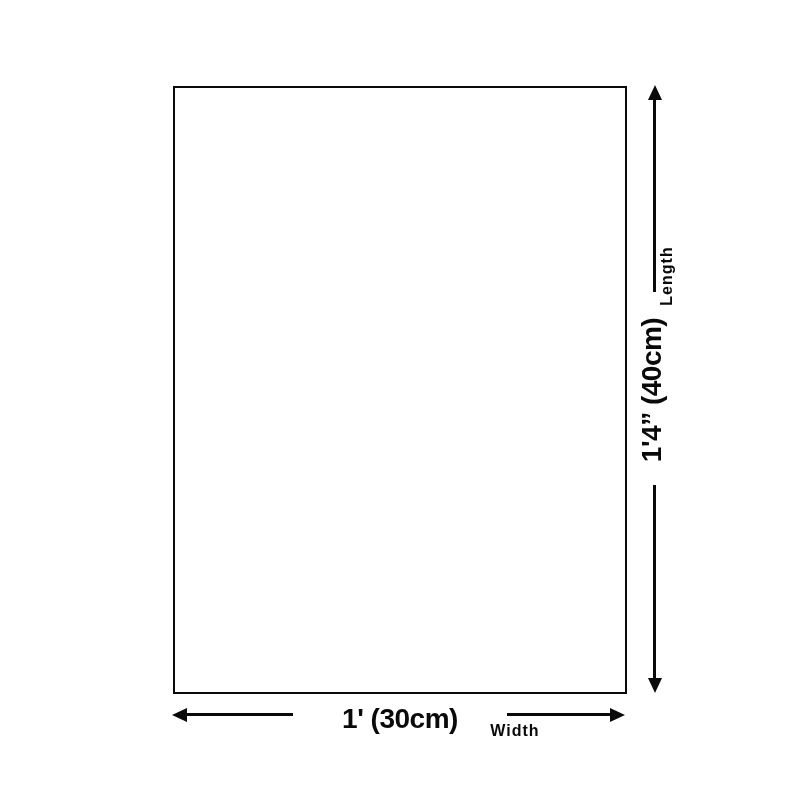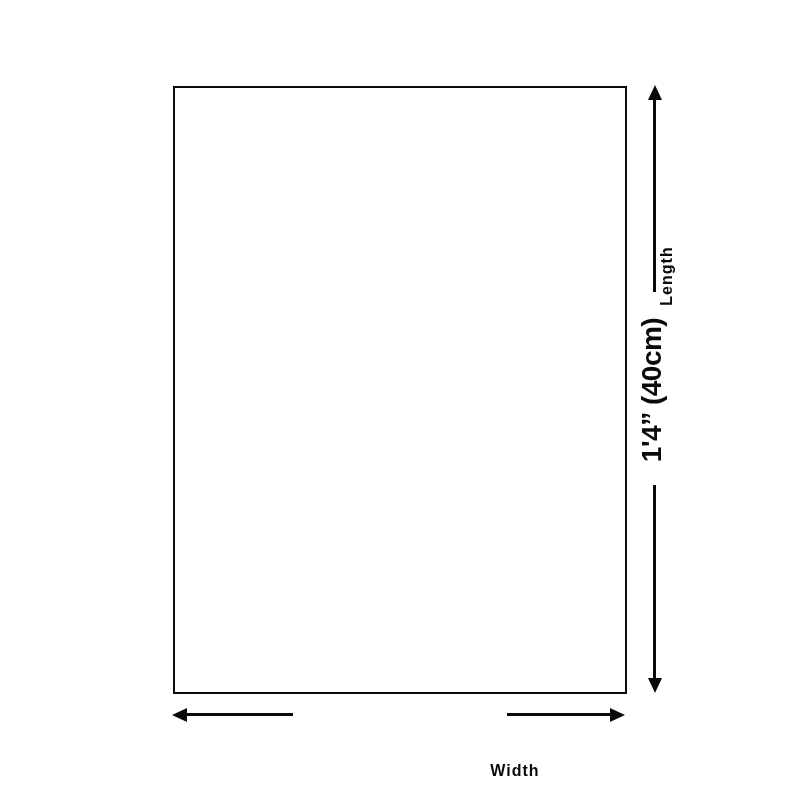--- a/index.html
+++ b/index.html
@@ -91,21 +91,21 @@
     white-space: nowrap;
     transform: translate(-50%, -50%);
   }
   .rot {
     transform: translate(-50%, -50%) rotate(-90deg);
   }
 
   .length-dim   { left: 652px; top: 390px; }
   .length-label { left: 667px; top: 276px; }
   .width-dim    { left: 400px; top: 719px; }
-  .width-label  { left: 515px; top: 731px; margin-top: 40px; }
+  .width-label  { left: 515px; top: 731px; }
 </style>
 </head>
 <body>
 
 <div class="stage">
 
   <div class="outline-rect"></div>
 
   <div class="tri tri-up"></div>
   <div class="line v v-line-upper"></div>
@@ -113,15 +113,16 @@
   <div class="tri tri-down"></div>
 
   <div class="dim-text rot length-dim">1'4” (40cm)</div>
   <div class="axis-text rot length-label">Length</div>
 
   <div class="tri tri-left"></div>
   <div class="line h h-line-left"></div>
   <div class="line h h-line-right"></div>
   <div class="tri tri-right"></div>
 
+  <div class="dim-text width-dim">1' (30cm)</div>
   <div class="axis-text width-label">Width</div>
 
 </div>
 
 </body></html>

